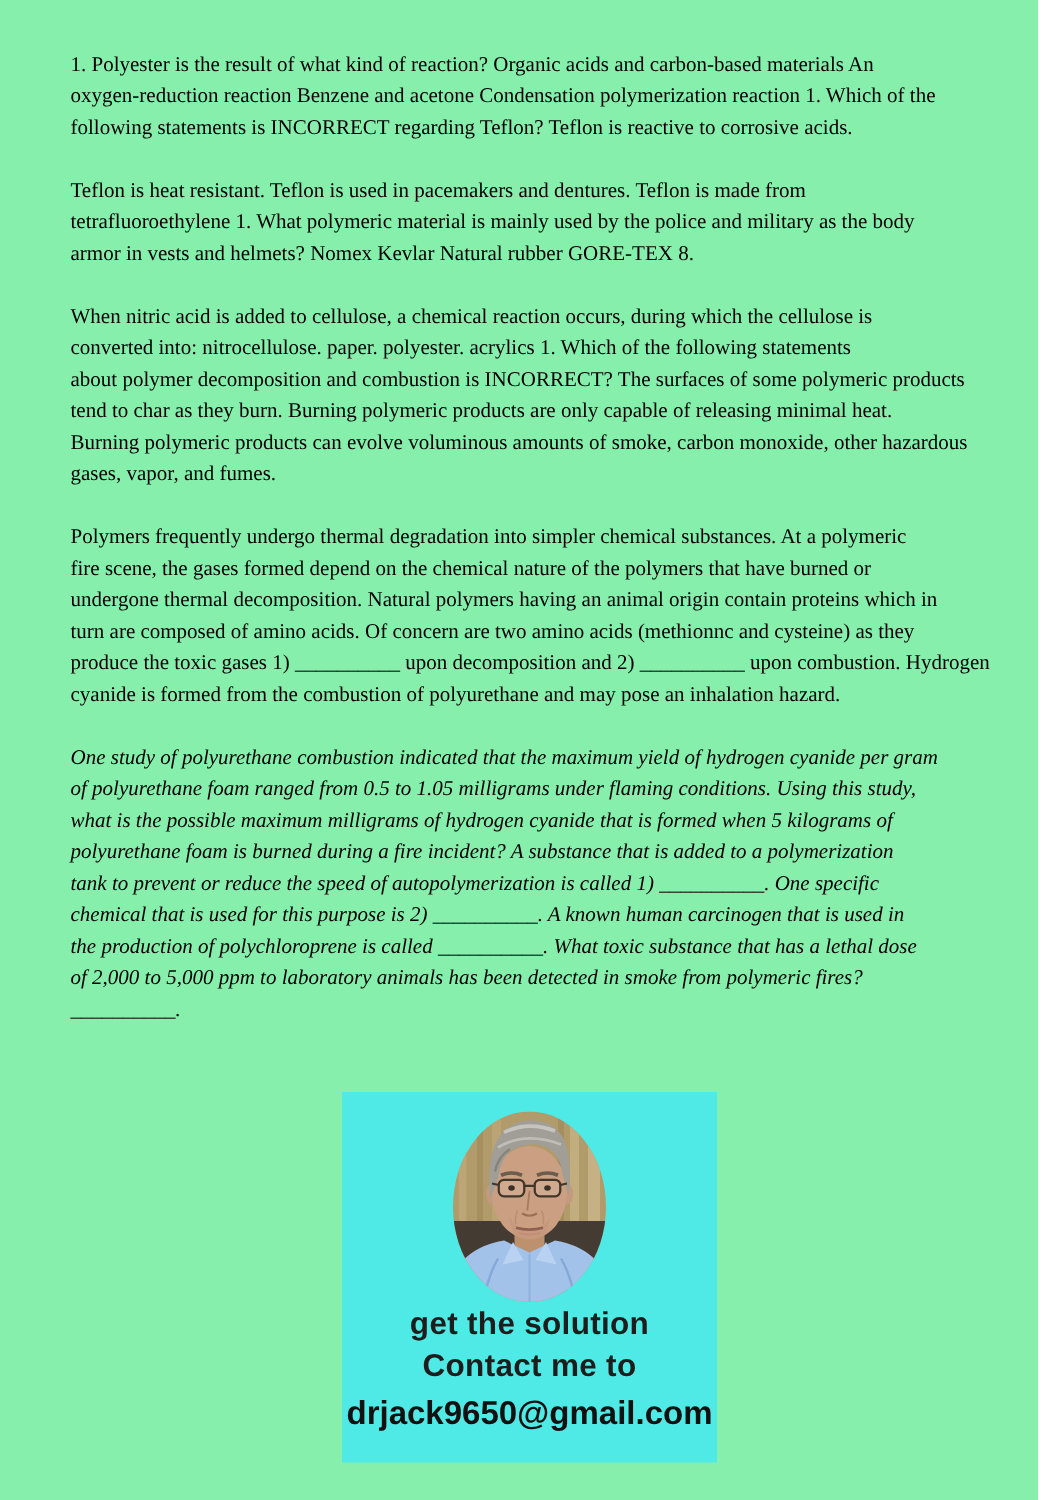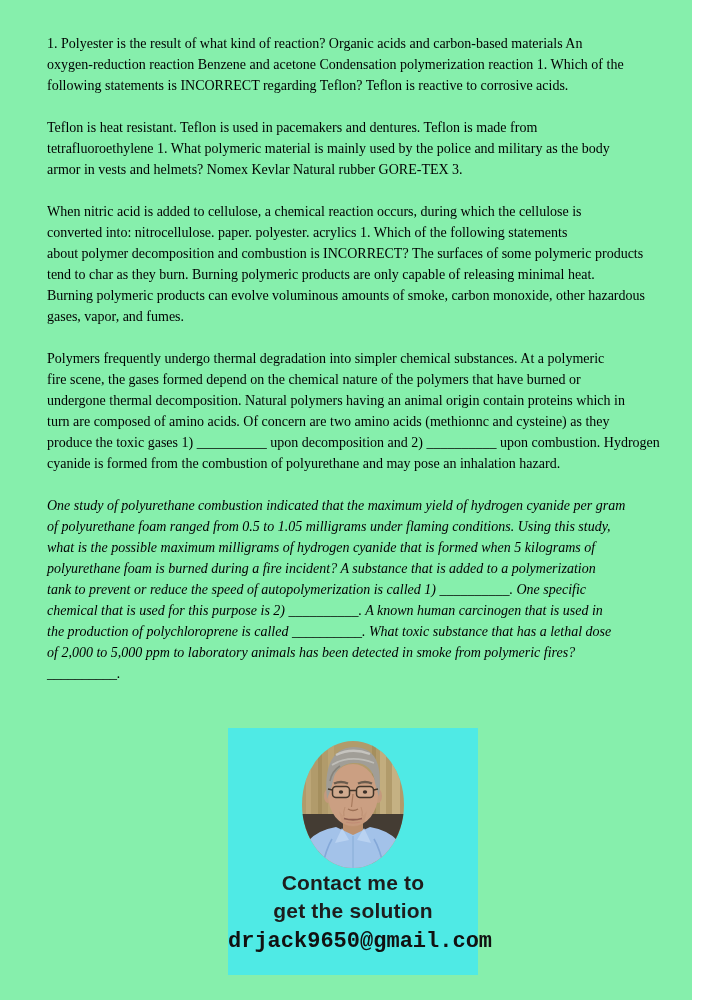--- a/index.html
+++ b/index.html
@@ -44,38 +44,38 @@
   .card-heading {
     margin-top: 1px;
     font-family: "Liberation Sans", sans-serif;
     font-weight: 700;
     font-size: 21px;
     line-height: 28px;
     letter-spacing: 0.2px;
   }
   .card-email {
     margin-top: 4px;
-    font-family: Liberation Mono, monospace;
+    font-family: Liberation Sans, sans-serif;
     font-weight: 700;
     font-size: 22px;
     line-height: 26px;
   }
 </style>
 </head>
 <body>
 
 <div class="page">
 
   <div class="doc-text">
     <p>1. Polyester is the result of what kind of reaction? Organic acids and carbon-based materials An
 oxygen-reduction reaction Benzene and acetone Condensation polymerization reaction 1. Which of the
 following statements is INCORRECT regarding Teflon? Teflon is reactive to corrosive acids.</p>
     <p>Teflon is heat resistant. Teflon is used in pacemakers and dentures. Teflon is made from
 tetrafluoroethylene 1. What polymeric material is mainly used by the police and military as the body
-armor in vests and helmets? Nomex Kevlar Natural rubber GORE-TEX 3.</p>
+armor in vests and helmets? Nomex Kevlar Natural rubber GORE-TEX 8.</p>
     <p>When nitric acid is added to cellulose, a chemical reaction occurs, during which the cellulose is
 converted into: nitrocellulose. paper. polyester. acrylics 1. Which of the following statements
 about polymer decomposition and combustion is INCORRECT? The surfaces of some polymeric products
 tend to char as they burn. Burning polymeric products are only capable of releasing minimal heat.
 Burning polymeric products can evolve voluminous amounts of smoke, carbon monoxide, other hazardous
 gases, vapor, and fumes.</p>
     <p>Polymers frequently undergo thermal degradation into simpler chemical substances. At a polymeric
 fire scene, the gases formed depend on the chemical nature of the polymers that have burned or
 undergone thermal decomposition. Natural polymers having an animal origin contain proteins which in
 turn are composed of amino acids. Of concern are two amino acids (methionnc and cysteine) as they
@@ -151,20 +151,20 @@
 
         <path d="M 42 77.5 Q 51 80 60 77.5" stroke="#8f6050" stroke-width="1.8" fill="none"></path>
         <path d="M 44 81 Q 51 83 58 81" stroke="#c08873" stroke-width="1.2" fill="none" opacity="0.8"></path>
 
         <path d="M 43 66 Q 41 71 42 75" stroke="#b08365" stroke-width="1" fill="none" opacity="0.6"></path>
         <path d="M 59 66 Q 61 71 60 75" stroke="#b08365" stroke-width="1" fill="none" opacity="0.6"></path>
       </g>
     </svg>
 
     <div class="card-heading" style="color: rgb(29, 29, 29);">
+      <div>get the solution</div>
       <div>Contact me to</div>
-      <div>get the solution</div>
     </div>
 
     <div class="card-email" style="color: rgb(17, 17, 17);">drjack9650@gmail.com</div>
   </div>
 
 </div>
 
 </body></html>

